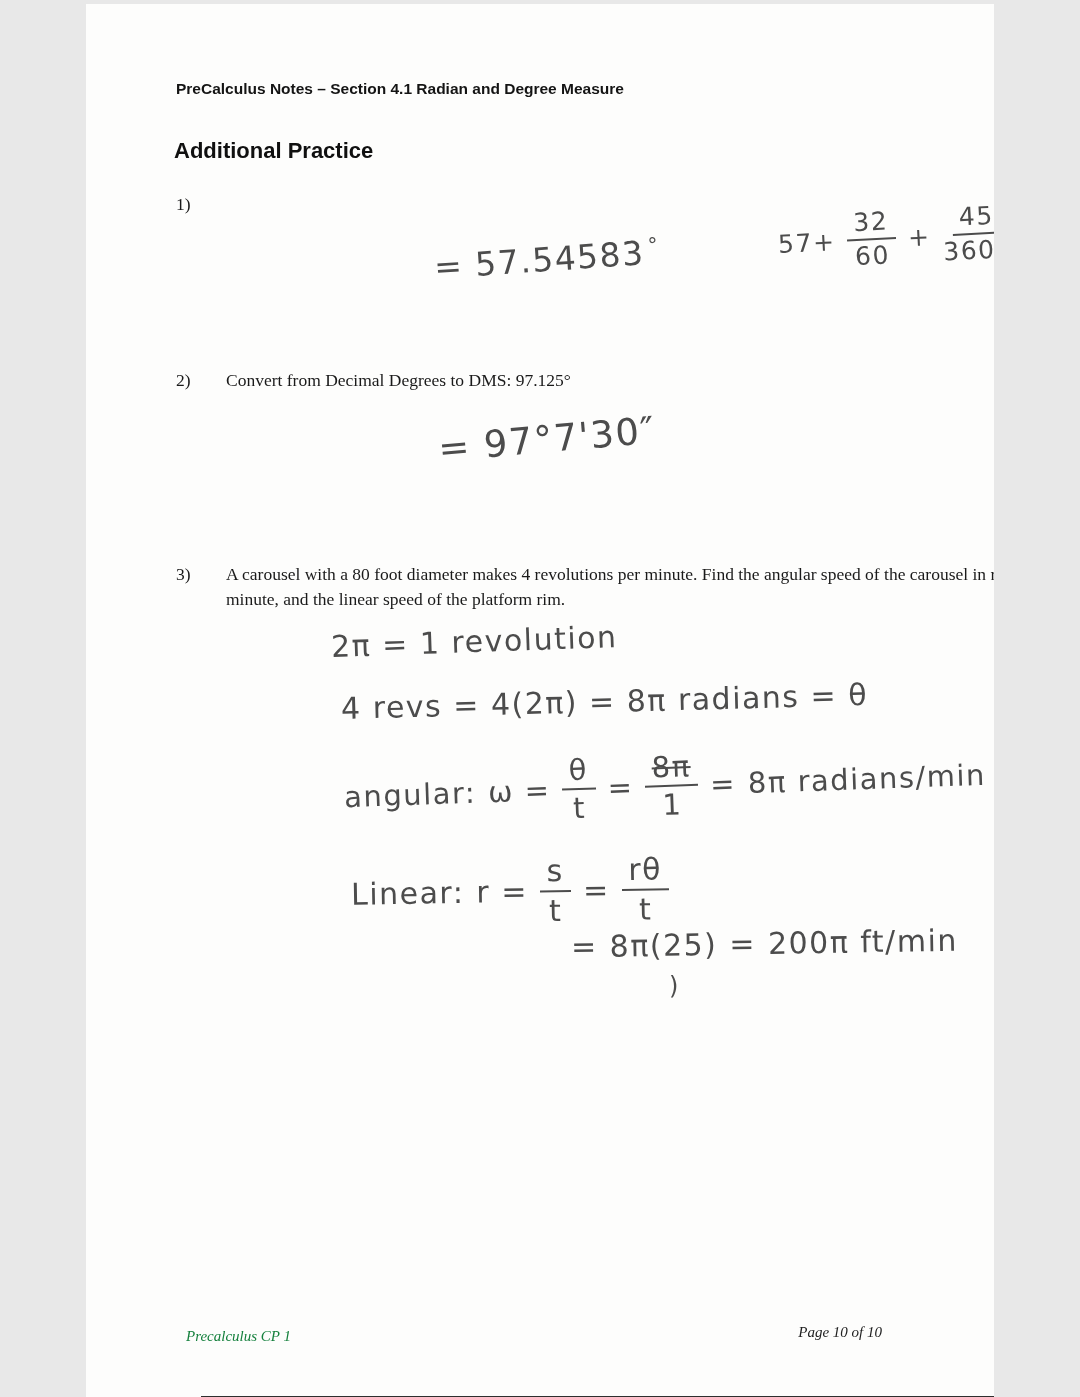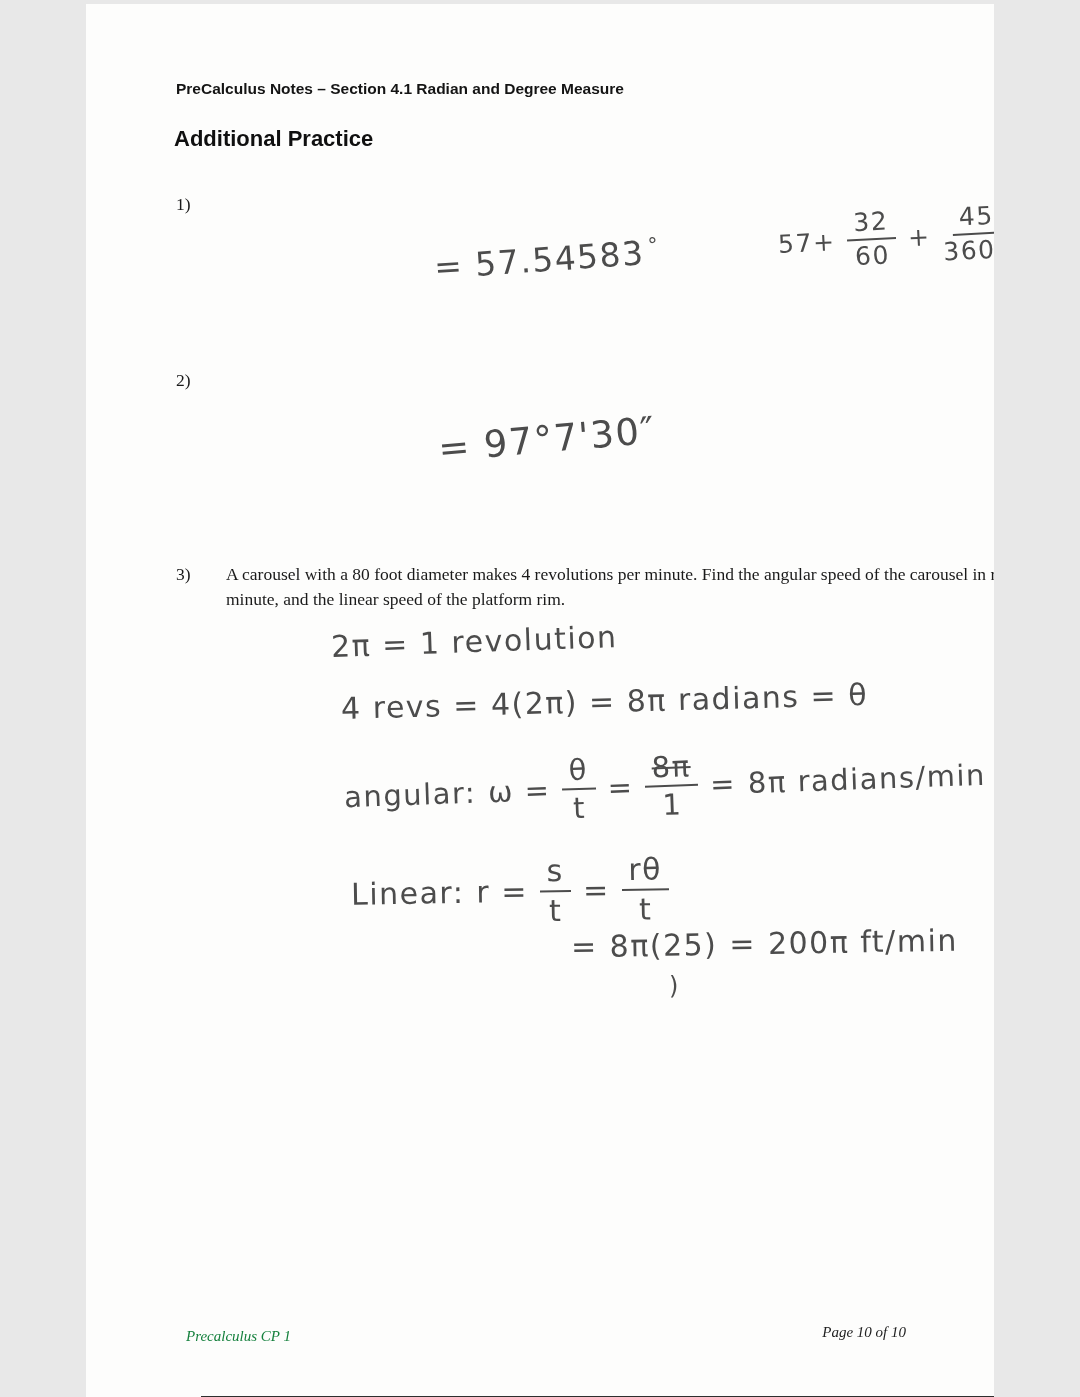--- a/index.html
+++ b/index.html
@@ -7,21 +7,21 @@
     position:relative; width:908px; height:1397px; margin:4px auto;
     background:#fdfdfc; overflow:hidden;
     font-family:"Liberation Serif", serif; color:#1a1a1a;
   }
   .doc-header {
     position:absolute; left:90px; top:76px;
     font-family:"Liberation Sans", sans-serif;
     font-size:15.5px; font-weight:600; color:#141414;
   }
   .section-heading {
-    position:absolute; left:88px; top:122px;
+    position:absolute; left:88px; top:134px;
     font-family:"Liberation Sans", sans-serif;
     font-size:22px; font-weight:700; color:#101010;
   }
   .problem { position:absolute; display:flex; font-size:17.5px; line-height:1.45; }
   .problem .pnum { width:50px; flex:0 0 50px; }
   .p1 { left:90px; top:188px; width:860px; }
   .p2 { left:90px; top:364px; width:860px; }
   .p3 { left:90px; top:558px; width:900px; }
 
   
@@ -45,21 +45,21 @@
   .hw-l3 { left:258px; top:748px; font-size:29px; transform:rotate(-2deg); }
   .hw-l4 { left:265px; top:852px; font-size:30px; transform:rotate(-1deg); }
   .hw-l5 { left:485px; top:922px; font-size:30px; transform:rotate(-1deg); }
   .hw-paren { left:583px; top:968px; font-size:24px; }
 
   .footer-left {
     position:absolute; left:100px; top:1324px;
     font-style:italic; font-size:15px; color:#15803d;
   }
   .footer-right {
-    position:absolute; right:88px; top:1320px;
+    position:absolute; right:112px; top:1320px;
     font-style:italic; font-size:15px; color:#222;
   }
   .scan-edge {
     position:absolute; left:115px; right:0; bottom:0; height:5px;
     background:#2e2e2e;
   }
 </style>
 </head>
 <body>
 
@@ -87,20 +87,21 @@
       <span>+</span>
       <span class="hwfrac">
         <span class="num">45</span>
         <span class="den">3600</span>
       </span>
     </span>
   </div>
 
   <div class="problem p2">
     <span class="pnum">2)</span>
+    <span class="ptext">Convert from Decimal Degrees to DMS:  97.125°</span>
   </div>
 
   <div class="hw hw-ans2">= 97°7'30″</div>
 
   <div class="problem p3">
     <span class="pnum">3)</span>
     <span class="ptext">A carousel with a 80 foot diameter makes 4 revolutions per minute. Find the angular speed of the carousel in radians per minute, and the linear speed of the platform rim.</span>
   </div>
 
   <div class="hw hw-l1">2π = 1 revolution</div>

